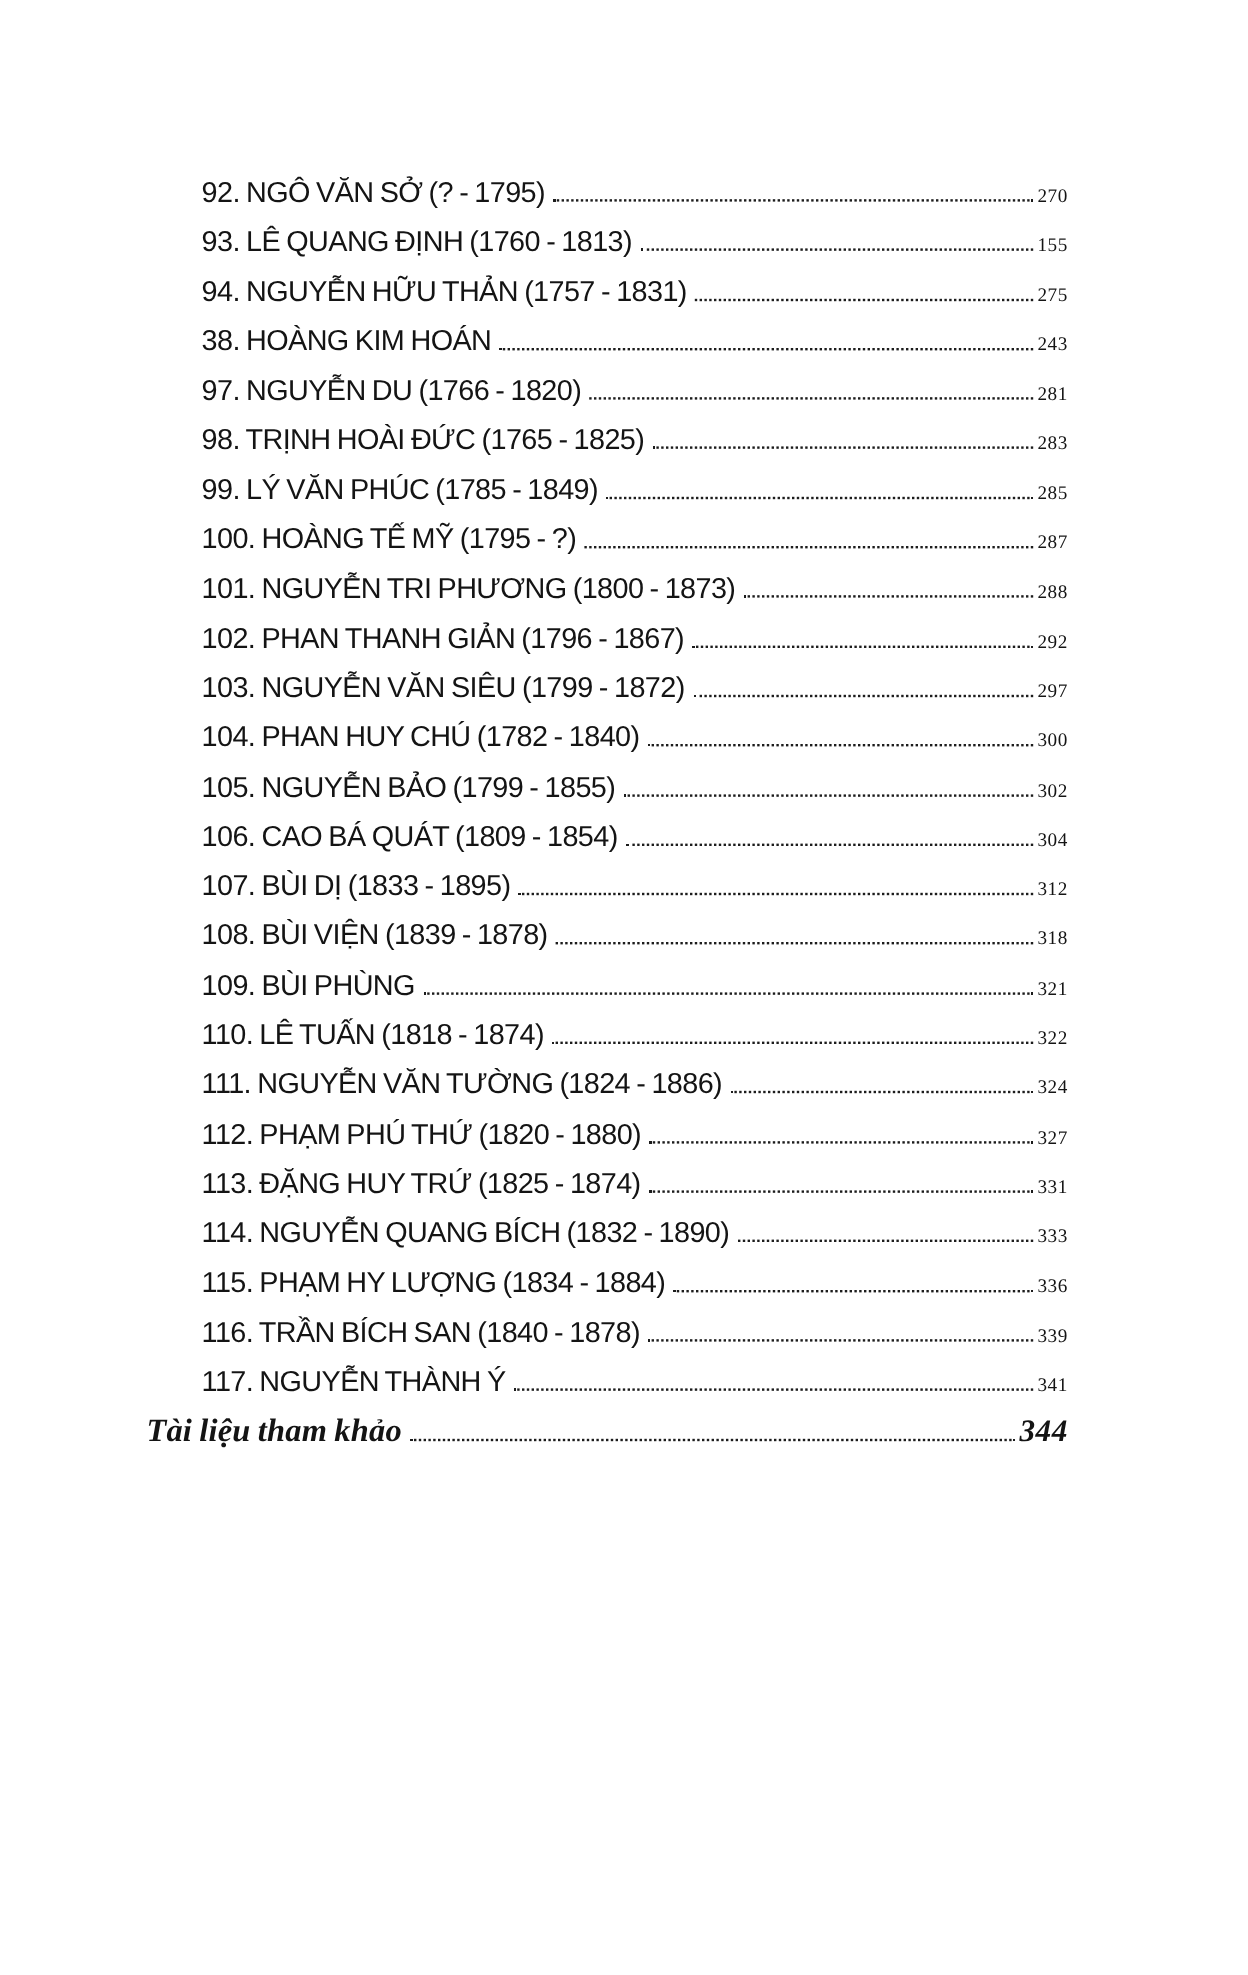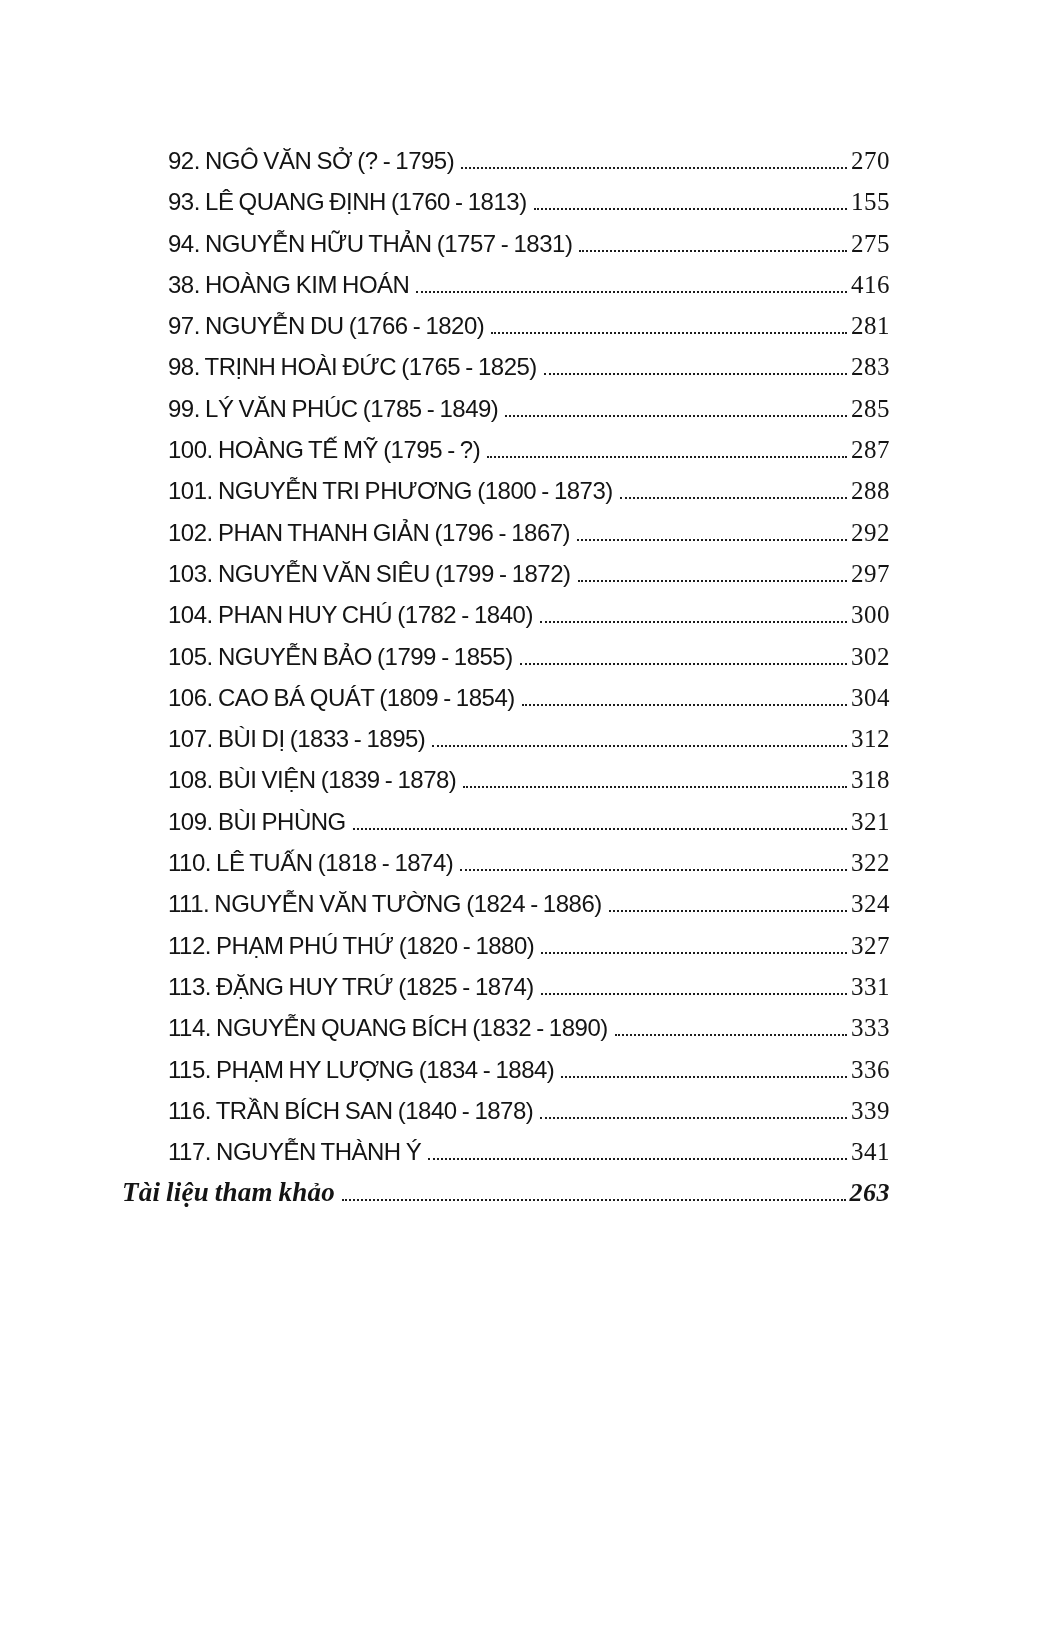--- a/index.html
+++ b/index.html
@@ -32,21 +32,21 @@
   .dots {
     flex: 1 1 auto;
     min-width: 18px;
     height: 0;
     border-bottom: 2.6px dotted #1c1c1c;
     margin: 0 4px 0 7px;
   }
   .pagenum {
     flex: 0 0 auto;
     font-family: "Liberation Serif", serif;
-    font-size: 25px;
+    font-size: 16px;
     letter-spacing: 0.5px;
   }
   .row-ref {
     margin-left: -46px;
     font-family: "Liberation Serif", serif;
     font-style: italic;
     font-weight: 700;
     font-size: 27px;
     letter-spacing: 0.2px;
   }
@@ -107,21 +107,21 @@
     <span class="pagenum">155</span>
   </div>
         <div class="row">
     <span class="label">94. NGUYỄN HỮU THẢN (1757 - 1831)</span>
     <span class="dots"></span>
     <span class="pagenum">275</span>
   </div>
         <div class="row">
     <span class="label">38. HOÀNG KIM HOÁN</span>
     <span class="dots"></span>
-    <span class="pagenum">416</span>
+    <span class="pagenum">243</span>
   </div>
         <div class="row">
     <span class="label">97. NGUYỄN DU (1766 - 1820)</span>
     <span class="dots"></span>
     <span class="pagenum">281</span>
   </div>
         <div class="row">
     <span class="label">98. TRỊNH HOÀI ĐỨC (1765 - 1825)</span>
     <span class="dots"></span>
     <span class="pagenum">283</span>
@@ -219,21 +219,21 @@
         <div class="row">
     <span class="label">117. NGUYỄN THÀNH Ý</span>
     <span class="dots"></span>
     <span class="pagenum">341</span>
   </div>
       </div>
 
     <div class="row row-ref">
       <span class="label">Tài liệu tham khảo</span>
       <span class="dots"></span>
-      <span class="pagenum">263</span>
+      <span class="pagenum">344</span>
     </div>
   </div>
 
   <div class="folio">350</div>
   <div class="folio-dots"></div>
   <div class="folio-dots-end"></div>
 
 </div>
 
 </body></html>

